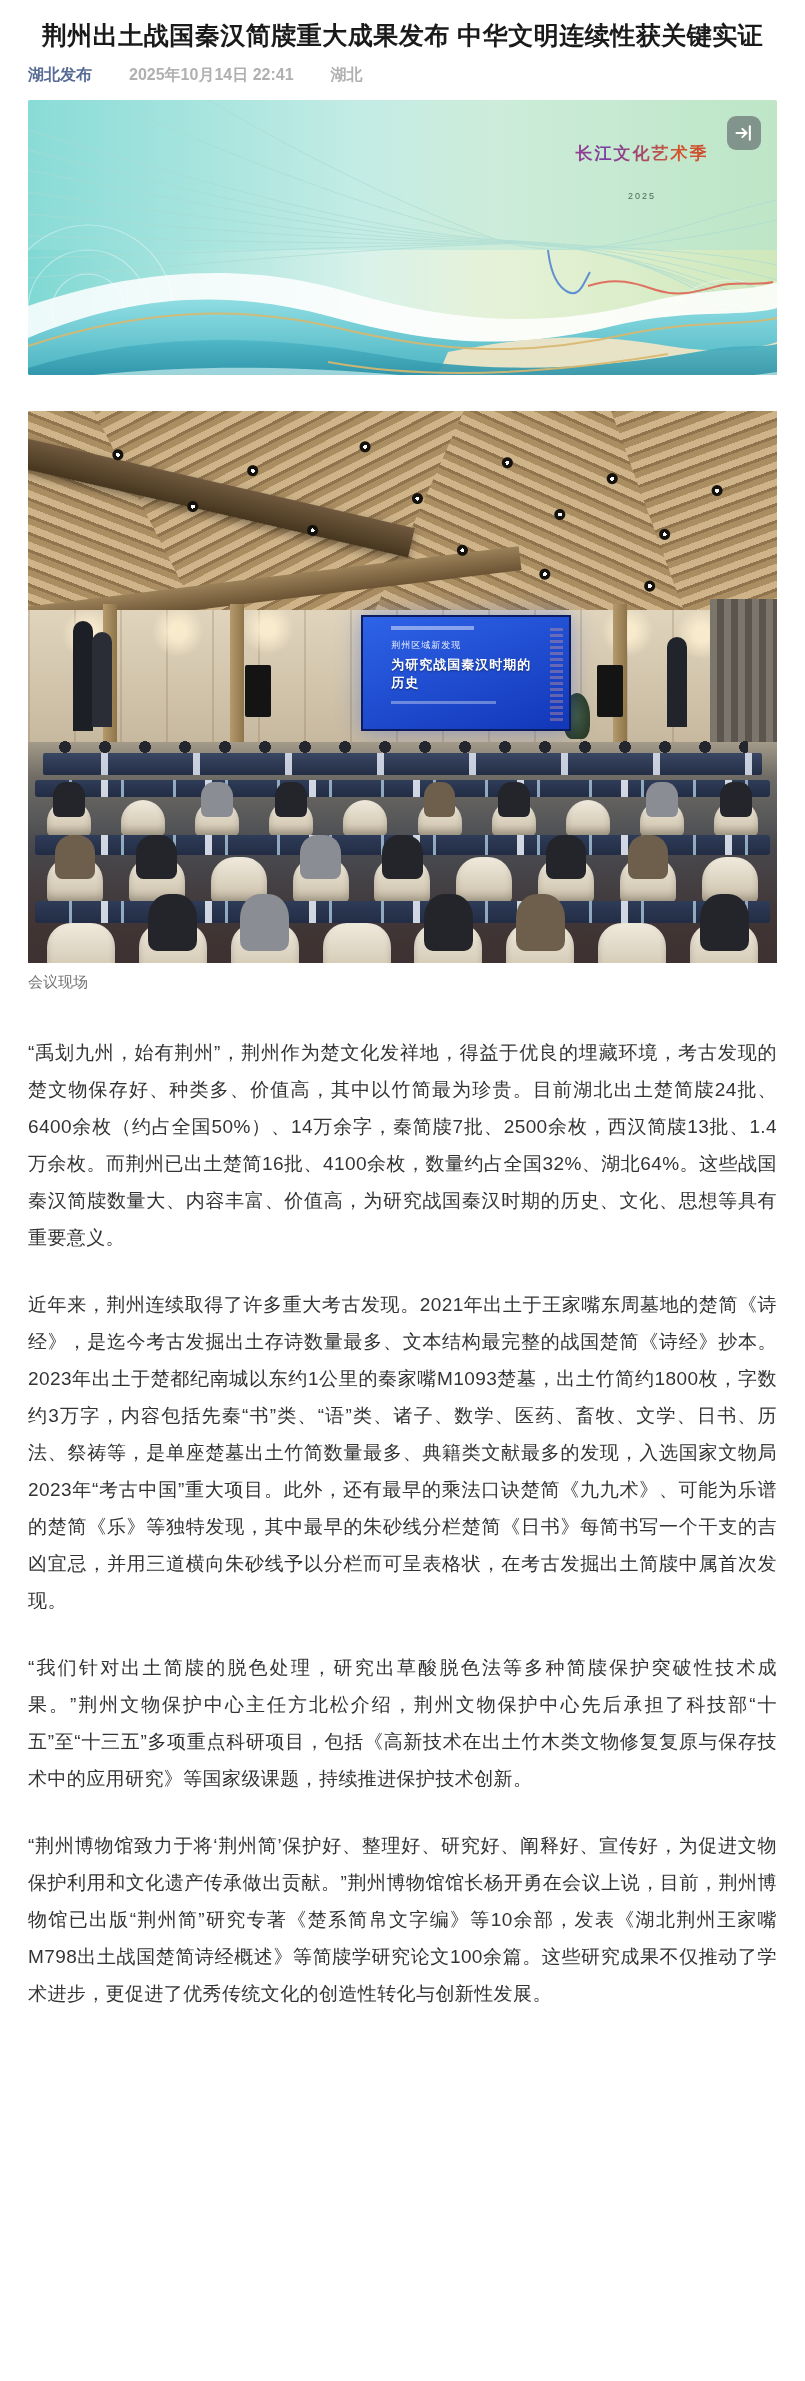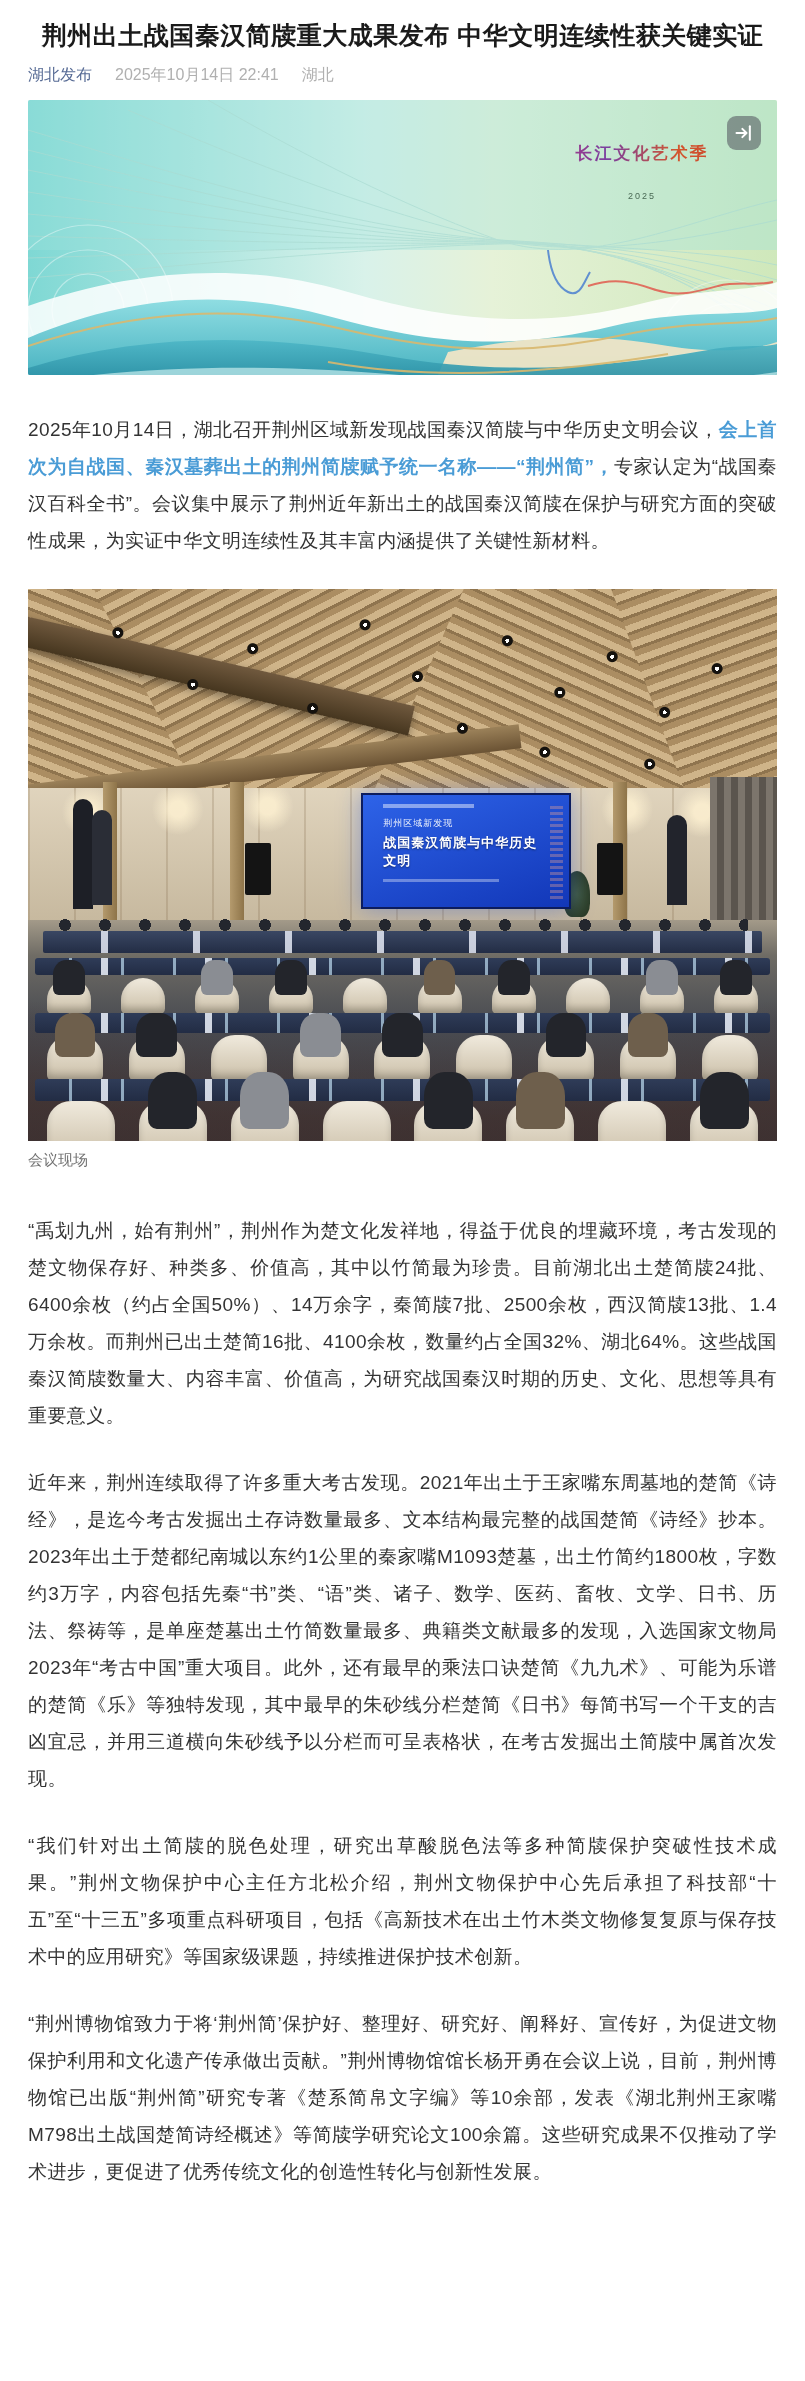--- a/index.html
+++ b/index.html
@@ -1,19 +1,19 @@
 <!DOCTYPE html>
 <html><head>
 <meta charset="utf-8">
 <style>
   html,body{margin:0;padding:0;background:#ffffff;}
   body{width:805px;font-family:"Liberation Sans","DejaVu Sans",sans-serif;color:#333;}
   .page{padding:18px 28px 30px 28px;}
   h1.title{font-size:25px;line-height:1.4;font-weight:bold;color:#1a1a1a;margin:0 0 12px 0;letter-spacing:.5px;text-align:center;}
-  .meta{font-size:16px;margin:0 0 14px 0;display:flex;align-items:flex-start;gap:0;}
+  .meta{font-size:16px;margin:0 0 14px 0;display:flex;align-items:flex-start;gap:14px;font-weight:bold;}
   .meta .src{color:#576b95;cursor:pointer;}
   .meta .dim{color:#b0b0b0;margin-left:23px;}
   
   .banner{position:relative;width:749px;height:275px;margin:0 0 36px 0;overflow:hidden;border-radius:2px;}
   .banner svg{display:block;}
   .banner-logo{position:absolute;top:42px;right:30px;width:210px;text-align:center;pointer-events:none;}
   .logo-text{display:block;font-size:17px;font-weight:bold;letter-spacing:2px;
     background:linear-gradient(90deg,#b53a7a,#7a3fa0,#d2562e,#c9402e);
     -webkit-background-clip:text;background-clip:text;color:transparent;}
   .logo-sub{display:block;font-size:9px;color:#4a6a55;margin-top:26px;letter-spacing:2px;}
@@ -56,21 +56,21 @@
       radial-gradient(circle at 80% 16%,rgba(255,242,210,.8) 0 8px,transparent 26px),
       radial-gradient(circle at 90% 18%,rgba(255,242,210,.8) 0 8px,transparent 26px),
       repeating-linear-gradient(90deg,rgba(124,99,67,.22) 0 2px,transparent 2px 46px),
       linear-gradient(180deg,#e0d4bd,#c7b99f);}
   .curtain{position:absolute;right:0;top:34%;width:9%;height:31%;background:repeating-linear-gradient(90deg,#7c756c 0 7px,#5b554e 7px 14px);}
   .pillar{position:absolute;top:35%;width:14px;height:26%;background:linear-gradient(90deg,#b49a6d,#8e7449);}
   .pillar.pl1{left:10%;} .pillar.pl2{left:27%;} .pillar.pl3{right:20%;}
   .spk{position:absolute;width:26px;height:52px;background:#141414;top:46%;border-radius:2px;}
   .spk.s1{left:29%;} .spk.s2{left:76%;}
   .plant{position:absolute;left:71.5%;top:51%;width:26px;height:46px;background:radial-gradient(#42593a,#243320);border-radius:50% 50% 30% 30%;}
-  .ph-screen{position:absolute;left:44.5%;top:37%;width:28%;height:21%;box-sizing:border-box;padding:9px 20px;
+  .ph-screen{position:absolute;left:44.5%;top:37%;width:28%;height:21%;box-sizing:border-box;padding:9px 28px;
     background:linear-gradient(160deg,#2e63e8,#1237b8);border:2px solid #0c1c5e;box-shadow:0 0 22px rgba(30,80,220,.4);color:#fff;}
   .scr-tag{width:55%;height:4px;background:rgba(255,255,255,.45);margin-bottom:9px;}
   .scr-l1{font-size:9px;opacity:.92;margin-bottom:4px;letter-spacing:1px;}
   .scr-l2{font-size:13px;font-weight:bold;letter-spacing:1px;text-shadow:0 1px 2px rgba(0,0,0,.45);}
   .scr-names{margin-top:9px;width:70%;height:3px;background:rgba(255,255,255,.35);}
   .scr-seal{position:absolute;right:6px;top:8px;bottom:8px;width:13px;background:repeating-linear-gradient(0deg,rgba(255,170,140,.55) 0 3px,transparent 3px 6px);opacity:.6;}
   .ph-aud{position:absolute;left:0;top:60%;bottom:0;width:100%;
     background:
       radial-gradient(130% 90% at 50% 0%,rgba(0,0,0,0) 55%,rgba(70,34,22,.4)),
       linear-gradient(180deg,#a39a89 0%,#6f6c65 16%,#4a4c52 46%,#383b43 100%);}
@@ -168,21 +168,20 @@
     </div>
     <div class="expand-btn">
       <svg width="20" height="20" viewBox="0 0 24 24" fill="none" stroke="#ffffff" stroke-width="2.4" stroke-linecap="round" stroke-linejoin="round">
         <path d="M3 12 h11"></path>
           <path d="M10 7 l5 5 -5 5"></path>
           <path d="M19 4 v16"></path>
       </svg>
     </div>
   </figure>
 
-  <p class="body"><span>2025年10月14日，湖北召开荆州区域新发现战国秦汉简牍与中华历史文明会议，</span><span class="hl">会上首次为自战国、秦汉墓葬出土的荆州简牍赋予统一名称——“荆州简”，</span><span>专家认定为“战国秦汉百科全书”。会议集中展示了荆州近年新出土的战国秦汉简牍在保护与研究方面的突破性成果，为实证中华文明连续性及其丰富内涵提供了关键性新材料。</span></p>
 
   <figure class="photo">
     <div class="ph-ceiling">
       <div class="cs cs1"></div>
         <div class="cs cs2"></div>
         <div class="cs cs3"></div>
         <div class="cs cs4"></div>
       <div class="beam"></div>
         <div class="beam2"></div>
       <div class="ph-lights"></div>
@@ -194,21 +193,21 @@
     <div class="curtain"></div>
     <div class="spk s1"></div>
     <div class="spk s2"></div>
     <div class="plant"></div>
     <div class="stand st1"></div>
     <div class="stand st2"></div>
     <div class="stand st3"></div>
     <div class="ph-screen">
       <div class="scr-tag"></div>
       <div class="scr-l1">荆州区域新发现</div>
-      <div class="scr-l2">战国秦汉简牍与中华历史文明</div>
+      <div class="scr-l2">为研究战国秦汉时期的历史</div>
       <div class="scr-names"></div>
       <div class="scr-seal"></div>
     </div>
     <div class="ph-aud">
       <div class="headrow"></div>
       <div class="trow t1"></div>
       <div class="crow r1">
         <span class="ch p"></span>
           <span class="ch"></span>
           <span class="ch p3"></span>

